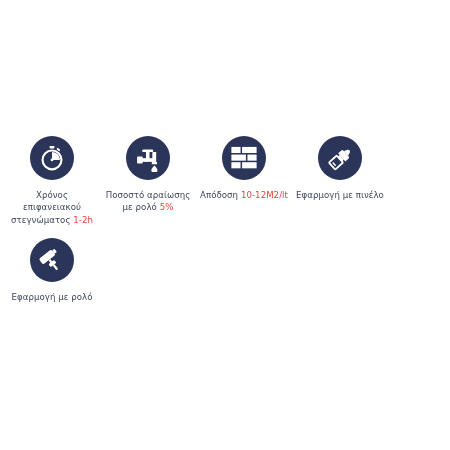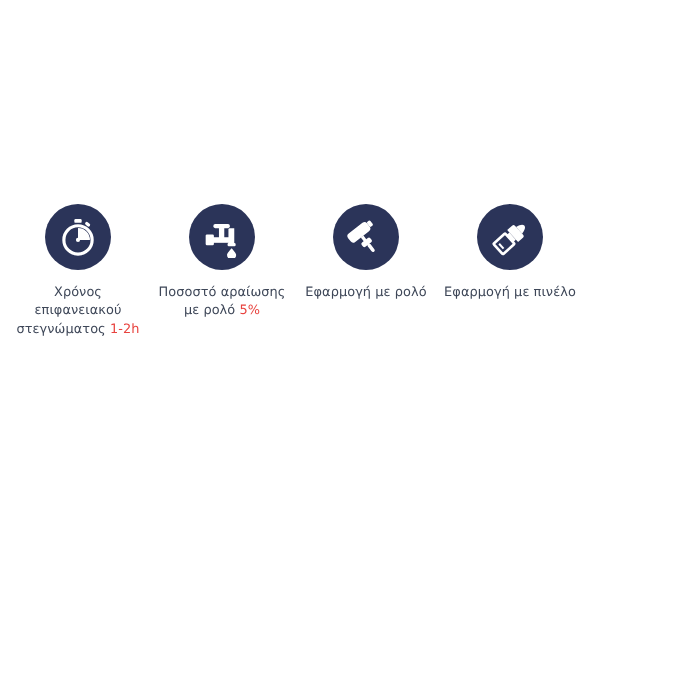--- a/index.html
+++ b/index.html
@@ -95,45 +95,60 @@
           <rect x="13" y="6.5" width="4.2" height="10" fill="#ffffff"></rect>
           <rect x="8.6" y="5.2" width="13" height="3.2" rx="1.4" fill="#ffffff"></rect>
           <path d="M21.5 8.4 h3.6 v12.6 h-4.6 V9.4 a1 1 0 0 1 1-1 z" fill="#ffffff"></path>
           <rect x="19.8" y="20.2" width="6.4" height="2.6" rx="1" fill="#ffffff"></rect>
           <path d="M23 24.2 c2.6 2.9 3.6 4.2 3.6 5.4 a3.6 3.6 0 0 1 -7.2 0 c0 -1.2 1 -2.5 3.6 -5.4 z" fill="#ffffff"></path>
         </svg>
       </div>
       <div class="feature-label"><span>Ποσοστό αραίωσης με ρολό</span> <span class="feature-value">5%</span></div>
     </div>
 
-
     <div class="feature-item">
       <div class="icon-badge">
-        <svg width="27" height="27" viewBox="0 0 32 32" aria-hidden="true">
-          <g transform="rotate(-38 16 16)">
-            <rect x="4.2" y="4.6" width="19" height="8.4" rx="2.6" fill="#ffffff"></rect>
-            <rect x="23.2" y="6.4" width="3.2" height="4.8" rx="1" fill="#ffffff"></rect>
-            <rect x="12.4" y="13" width="2.6" height="4.4" fill="#ffffff"></rect>
-            <rect x="9.4" y="16.6" width="8.6" height="4.4" rx="1.4" fill="#ffffff"></rect>
-            <rect x="12.4" y="20.6" width="2.8" height="7.6" rx="1.4" fill="#ffffff"></rect>
+        <svg width="26" height="24" viewBox="0 0 34 30" aria-hidden="true">
+          <g fill="#ffffff">
+            <rect x="0.5" y="0.5" width="12" height="8"></rect>
+            <rect x="14.5" y="0.5" width="19" height="8"></rect>
+            <rect x="0.5" y="10.5" width="19" height="8"></rect>
+            <rect x="21.5" y="10.5" width="12" height="8"></rect>
+            <rect x="0.5" y="20.5" width="12" height="8"></rect>
+            <rect x="14.5" y="20.5" width="19" height="8"></rect>
           </g>
         </svg>
       </div>
-      <div class="feature-label"><span>Εφαρμογή με ρολό</span><span class="feature-value"></span></div>
+      <div class="feature-label"><span>Απόδοση</span> <span class="feature-value">10-12M2/lt</span></div>
     </div>
 
     <div class="feature-item">
       <div class="icon-badge">
         <svg width="27" height="27" viewBox="0 0 32 32" aria-hidden="true">
           <g transform="rotate(-42 16 16)">
             <rect x="2.6" y="10.4" width="12.4" height="11.2" rx="0.8" fill="none" stroke="#ffffff" stroke-width="2.1"></rect>
             <rect x="15" y="12.2" width="3" height="7.6" fill="#ffffff"></rect>
             <path d="M18 9.6 h5.2 a1.6 1.6 0 0 1 1.6 1.6 v9.6 a1.6 1.6 0 0 1 -1.6 1.6 H18 z" fill="#ffffff"></path>
             <path d="M24.8 12.4 c3.8 0.8 5.6 1.9 5.6 3.6 c0 1.7 -1.8 2.8 -5.6 3.6 z" fill="#ffffff"></path>
             <line x1="6" y1="13.4" x2="6" y2="18.6" stroke="#ffffff" stroke-width="1.6"></line>
           </g>
         </svg>
       </div>
       <div class="feature-label"><span>Εφαρμογή με πινέλο</span><span class="feature-value"></span></div>
     </div>
 
+    <div class="feature-item">
+      <div class="icon-badge">
+        <svg width="27" height="27" viewBox="0 0 32 32" aria-hidden="true">
+          <g transform="rotate(-38 16 16)">
+            <rect x="4.2" y="4.6" width="19" height="8.4" rx="2.6" fill="#ffffff"></rect>
+            <rect x="23.2" y="6.4" width="3.2" height="4.8" rx="1" fill="#ffffff"></rect>
+            <rect x="12.4" y="13" width="2.6" height="4.4" fill="#ffffff"></rect>
+            <rect x="9.4" y="16.6" width="8.6" height="4.4" rx="1.4" fill="#ffffff"></rect>
+            <rect x="12.4" y="20.6" width="2.8" height="7.6" rx="1.4" fill="#ffffff"></rect>
+          </g>
+        </svg>
+      </div>
+      <div class="feature-label"><span>Εφαρμογή με ρολό</span><span class="feature-value"></span></div>
+    </div>
+
   </div>
 </div>
 
 </body></html>

